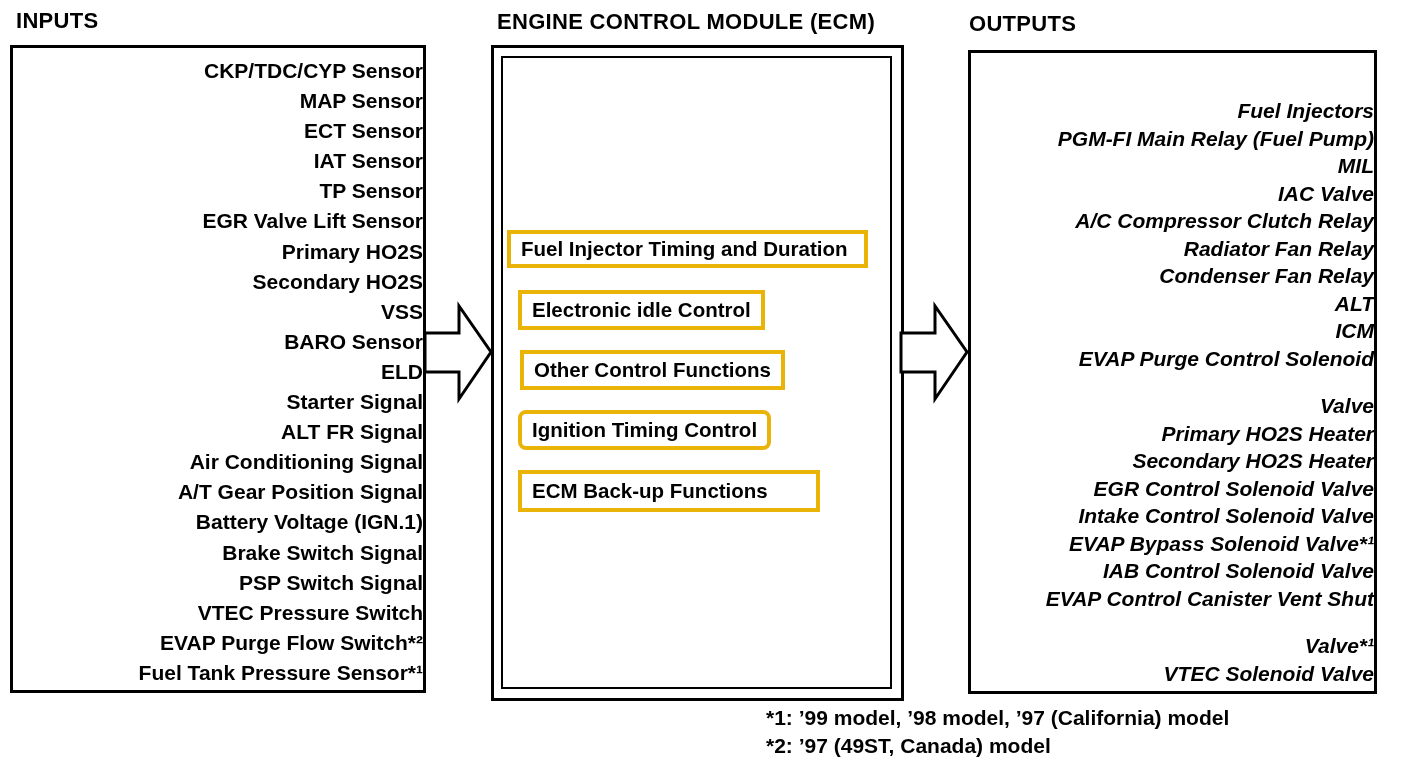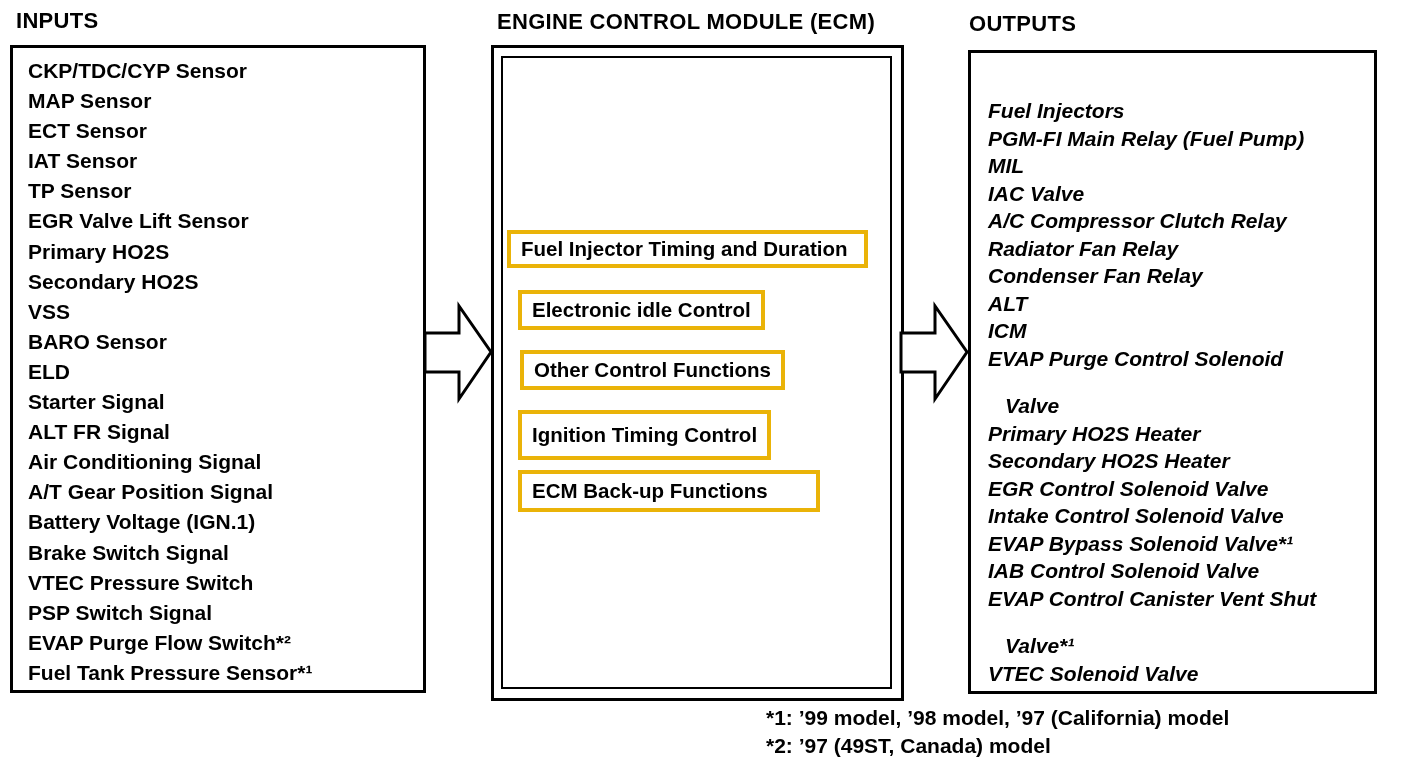--- a/index.html
+++ b/index.html
@@ -36,20 +36,21 @@
   #inputs-box  { left: 10px;  top: 45px; width: 416px; height: 648px; }
   #ecm-outer   { left: 491px; top: 45px; width: 413px; height: 656px; }
   #ecm-inner   { left: 501px; top: 56px; width: 391px; height: 633px; border-width: 2px; }
   #outputs-box { left: 968px; top: 50px; width: 409px; height: 644px; font-style: italic; }
 
   ul.plain {
     list-style: none;
     margin: 0;
     font-size: 21px;
     white-space: nowrap;
+    text-align: right;
   }
   #inputs-list  { padding: 8px 0 0 15px;  line-height: 30.1px; }
   #outputs-list { padding: 44px 0 0 17px; line-height: 27.5px; }
   #outputs-list li.indent { padding-left: 17px; margin-top: 20px; }
 
   #ecm-functions {
     position: absolute;
     left: 0;
     top: 0;
     width: 0;
@@ -62,21 +63,21 @@
     background: #ffffff;
     display: inline-flex;
     align-items: center;
     padding: 0 10px;
     font-size: 20.5px;
     white-space: nowrap;
   }
   #ecm-functions .fnbox:nth-child(1) { left: 507px; top: 230px; min-width: 361px; height: 38px; }
   #ecm-functions .fnbox:nth-child(2) { left: 518px; top: 290px; min-width: 232px; height: 40px; }
   #ecm-functions .fnbox:nth-child(3) { left: 520px; top: 350px; min-width: 252px; height: 40px; }
-  #ecm-functions .fnbox:nth-child(4) { left: 518px; top: 410px; min-width: 245px; height: 50px; }
+  #ecm-functions .fnbox:nth-child(4) { left: 518px; top: 410px; min-width: 245px; height: 40px; border-radius: 8px; }
   #ecm-functions .fnbox:nth-child(5) { left: 518px; top: 470px; min-width: 302px; height: 42px; }
 
   .arrow {
     position: absolute;
     overflow: visible;
   }
   #arrow-left  { left: 424px; top: 304px; }
   #arrow-right { left: 900px; top: 304px; }
 
   .footnotes {
@@ -109,22 +110,22 @@
         <li>Secondary HO2S</li>
         <li>VSS</li>
         <li>BARO Sensor</li>
         <li>ELD</li>
         <li>Starter Signal</li>
         <li>ALT FR Signal</li>
         <li>Air Conditioning Signal</li>
         <li>A/T Gear Position Signal</li>
         <li>Battery Voltage (IGN.1)</li>
         <li>Brake Switch Signal</li>
+        <li>PSP Switch Signal</li>
         <li>VTEC Pressure Switch</li>
-        <li>PSP Switch Signal</li>
         <li>EVAP Purge Flow Switch*²</li>
         <li>Fuel Tank Pressure Sensor*¹</li>
       </ul>
   </div>
 
   <div class="box" id="ecm-outer"></div>
   <div class="box" id="ecm-inner"></div>
   <div id="ecm-functions">
       <div class="fnbox">Fuel Injector Timing and Duration</div>
       <div class="fnbox">Electronic idle Control</div>

